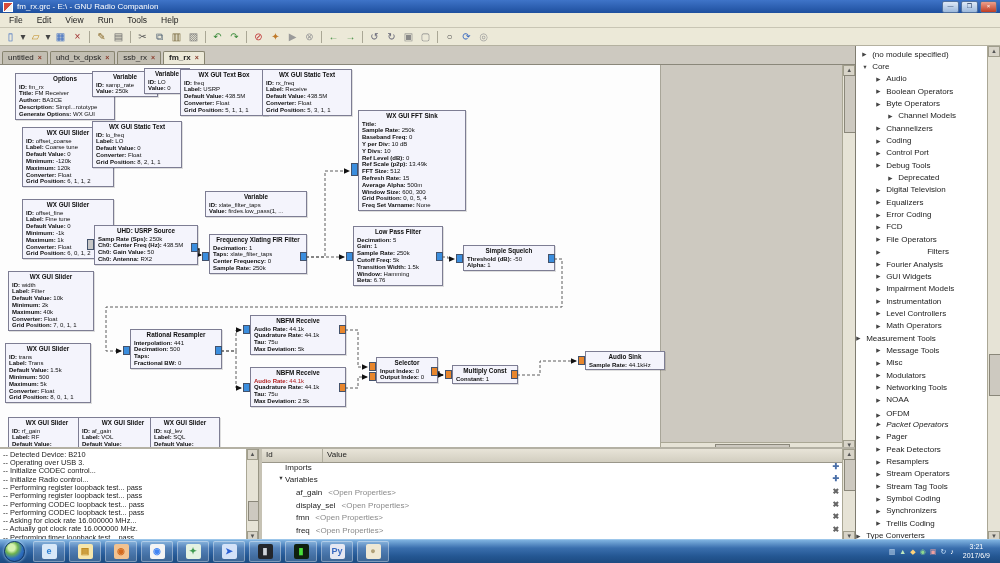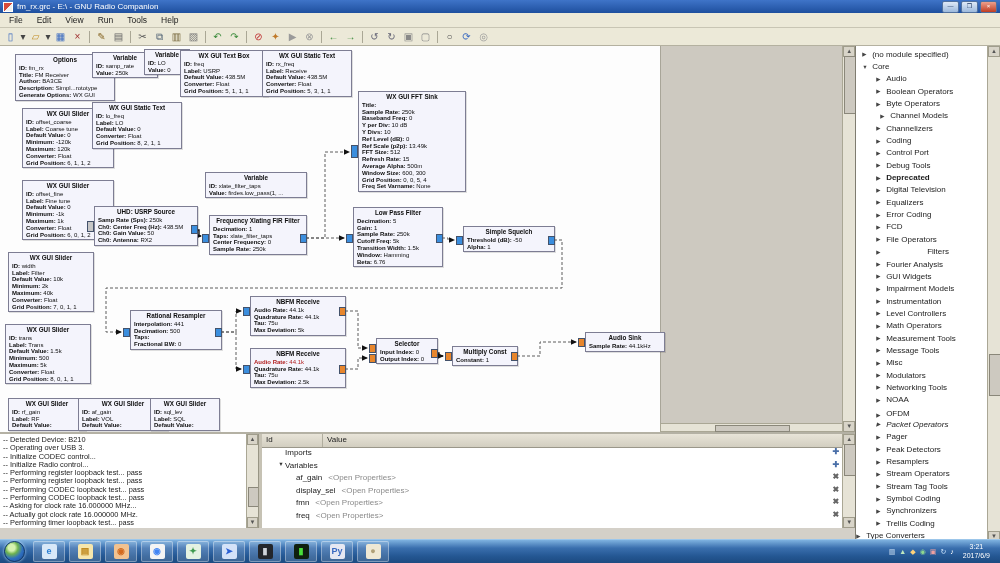--- a/index.html
+++ b/index.html
@@ -195,20 +195,38 @@
       </div>
       <div class="tbb">
         <span style="color: rgb(58, 106, 192);">⟳</span>
       </div>
       <div class="tbb">
         <span style="color: rgb(153, 153, 153);">◎</span>
       </div>
     </div>
   <div class="workarea">
     <div class="left-col">
+      <div class="tabbar">
+          <div class="tab">
+            <span>untitled</span>
+            <span class="tab-x">×</span>
+          </div>
+          <div class="tab">
+            <span>uhd_tx_dpsk</span>
+            <span class="tab-x">×</span>
+          </div>
+          <div class="tab">
+            <span>ssb_rx</span>
+            <span class="tab-x">×</span>
+          </div>
+          <div class="tab active">
+            <span>fm_rx</span>
+            <span class="tab-x">×</span>
+          </div>
+        </div>
       <div class="canvas-wrap">
         <div class="gray-region"></div>
         <svg id="wires">
           <defs>
             <marker id="arrow" markerWidth="7" markerHeight="7" refX="5.5" refY="3" orient="auto" markerUnits="userSpaceOnUse">
               <path d="M0,0 L6.5,3 L0,6 z" fill="#111"></path>
             </marker>
           </defs>
         <polyline points="197,184 199,184 199,190 201,190" class="solid" marker-end="url(#arrow)"></polyline>
             <polyline points="306,192 344,192" class="dashed" marker-end="url(#arrow)"></polyline>
@@ -526,41 +544,41 @@
             <span>Audio</span>
           </div>
           <div class="tree-item" style="padding-left: 20px;">
             <span class="tree-arrow">▶</span>
             <span>Boolean Operators</span>
           </div>
           <div class="tree-item" style="padding-left: 20px;">
             <span class="tree-arrow">▶</span>
             <span>Byte Operators</span>
           </div>
-          <div class="tree-item" style="padding-left: 24px; align-items: center;">
+          <div class="tree-item" style="padding-left: 32px; align-items: center;">
             <span class="tree-arrow">▶</span>
             <span>Channel Models</span>
           </div>
           <div class="tree-item" style="padding-left: 20px;">
             <span class="tree-arrow">▶</span>
             <span>Channelizers</span>
           </div>
           <div class="tree-item" style="padding-left: 20px;">
             <span class="tree-arrow">▶</span>
             <span>Coding</span>
           </div>
           <div class="tree-item" style="padding-left: 20px;">
             <span class="tree-arrow">▶</span>
             <span>Control Port</span>
           </div>
           <div class="tree-item" style="padding-left: 20px;">
             <span class="tree-arrow">▶</span>
             <span>Debug Tools</span>
           </div>
-          <div class="tree-item" style="padding-left: 20px; font-weight: bold;">
+          <div class="tree-item" style="padding-left: 32px;">
             <span class="tree-arrow">▶</span>
             <span>Deprecated</span>
           </div>
           <div class="tree-item" style="padding-left: 20px;">
             <span class="tree-arrow">▶</span>
             <span>Digital Television</span>
           </div>
           <div class="tree-item" style="padding-left: 20px;">
             <span class="tree-arrow">▶</span>
             <span>Equalizers</span>
@@ -598,21 +616,21 @@
             <span>Instrumentation</span>
           </div>
           <div class="tree-item" style="padding-left: 20px;">
             <span class="tree-arrow">▶</span>
             <span>Level Controllers</span>
           </div>
           <div class="tree-item" style="padding-left: 20px;">
             <span class="tree-arrow">▶</span>
             <span>Math Operators</span>
           </div>
-          <div class="tree-item" style="padding-left: 20px;">
+          <div class="tree-item" style="">
             <span class="tree-arrow">▶</span>
             <span>Measurement Tools</span>
           </div>
           <div class="tree-item" style="padding-left: 20px;">
             <span class="tree-arrow">▶</span>
             <span>Message Tools</span>
           </div>
           <div class="tree-item" style="padding-left: 20px;">
             <span class="tree-arrow">▶</span>
             <span>Misc</span>

